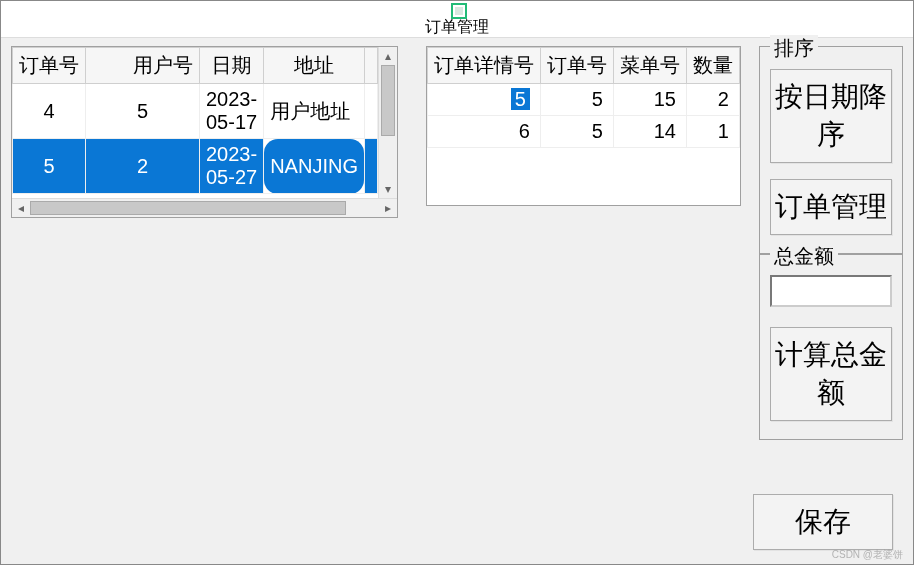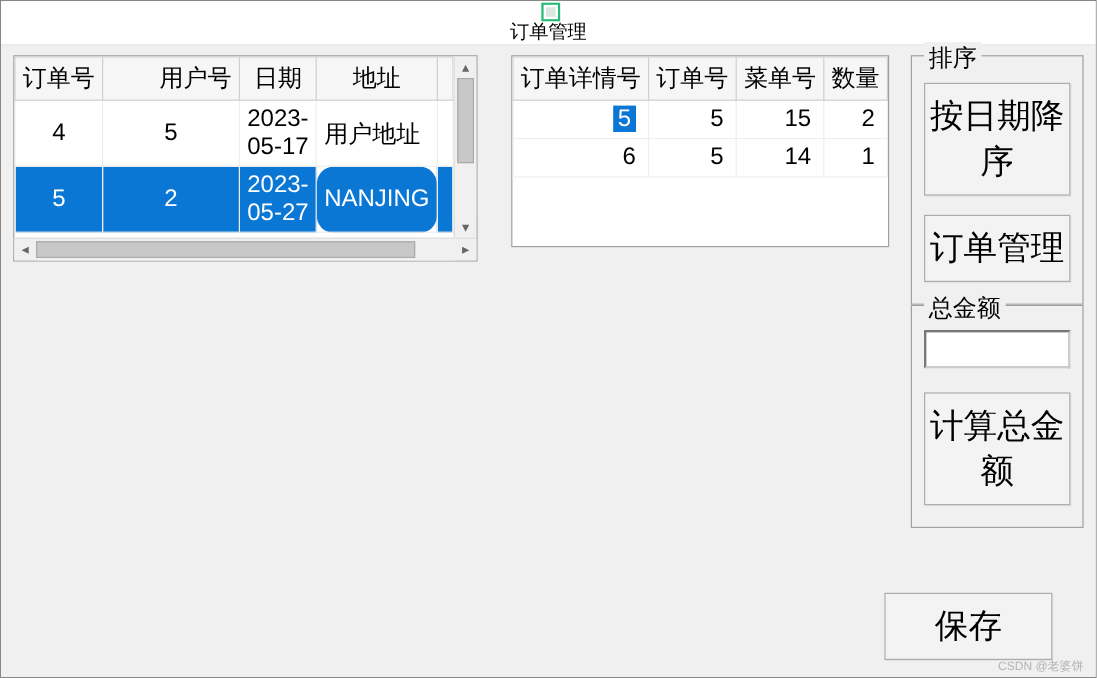--- a/index.html
+++ b/index.html
@@ -196,21 +196,21 @@
     box-shadow: 1px 1px 0 rgba(0,0,0,0.05);
     font-size: 28px;
     padding: 8px 0;
     text-align: center;
     box-sizing: border-box;
   }
 
   
   .bottom-bar {
     position: absolute;
-    right: 36px;
+    right: 20px;
     bottom: 14px;
     display: flex;
     gap: 45px;
   }
   .bottom-bar .btn { width: 140px; }
 
   .watermark {
     position: absolute;
     right: 10px;
     bottom: 2px;

